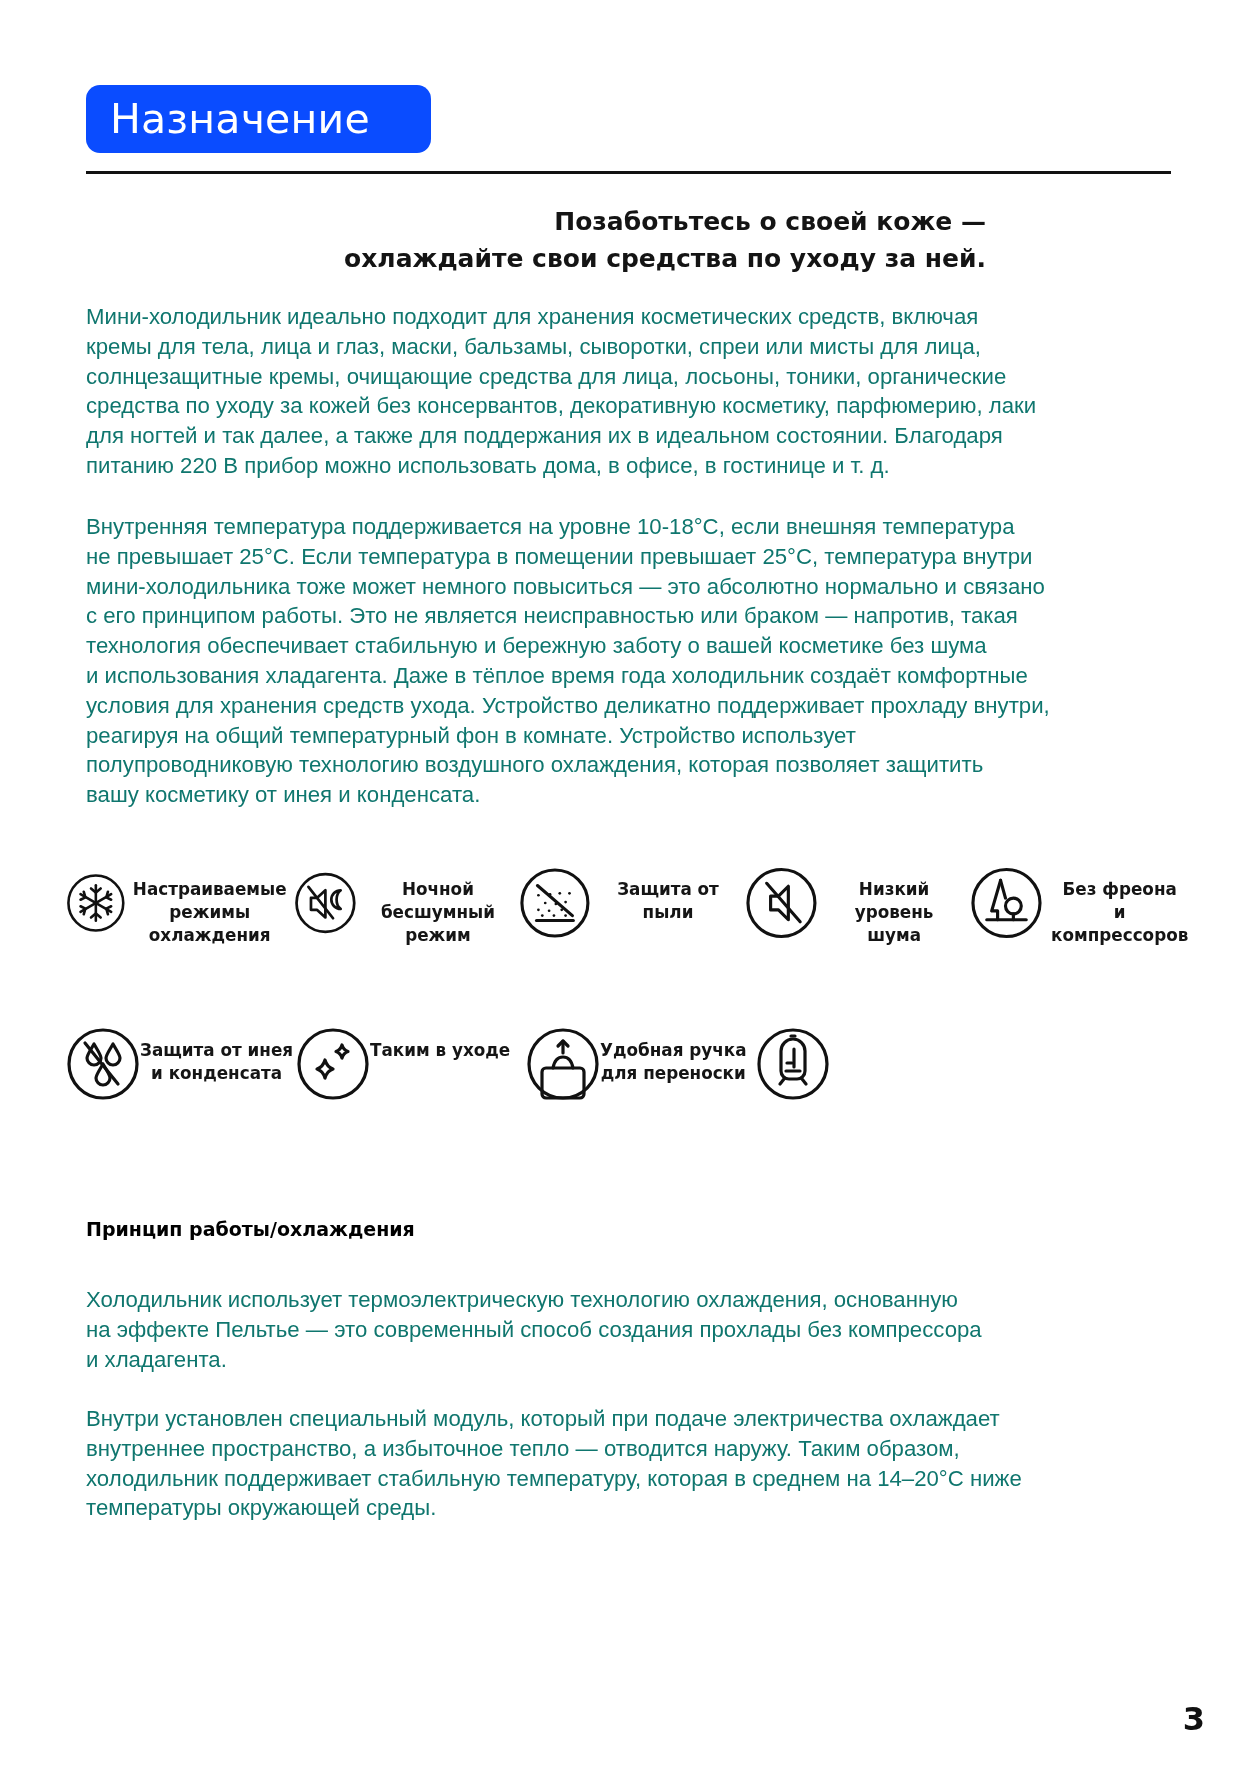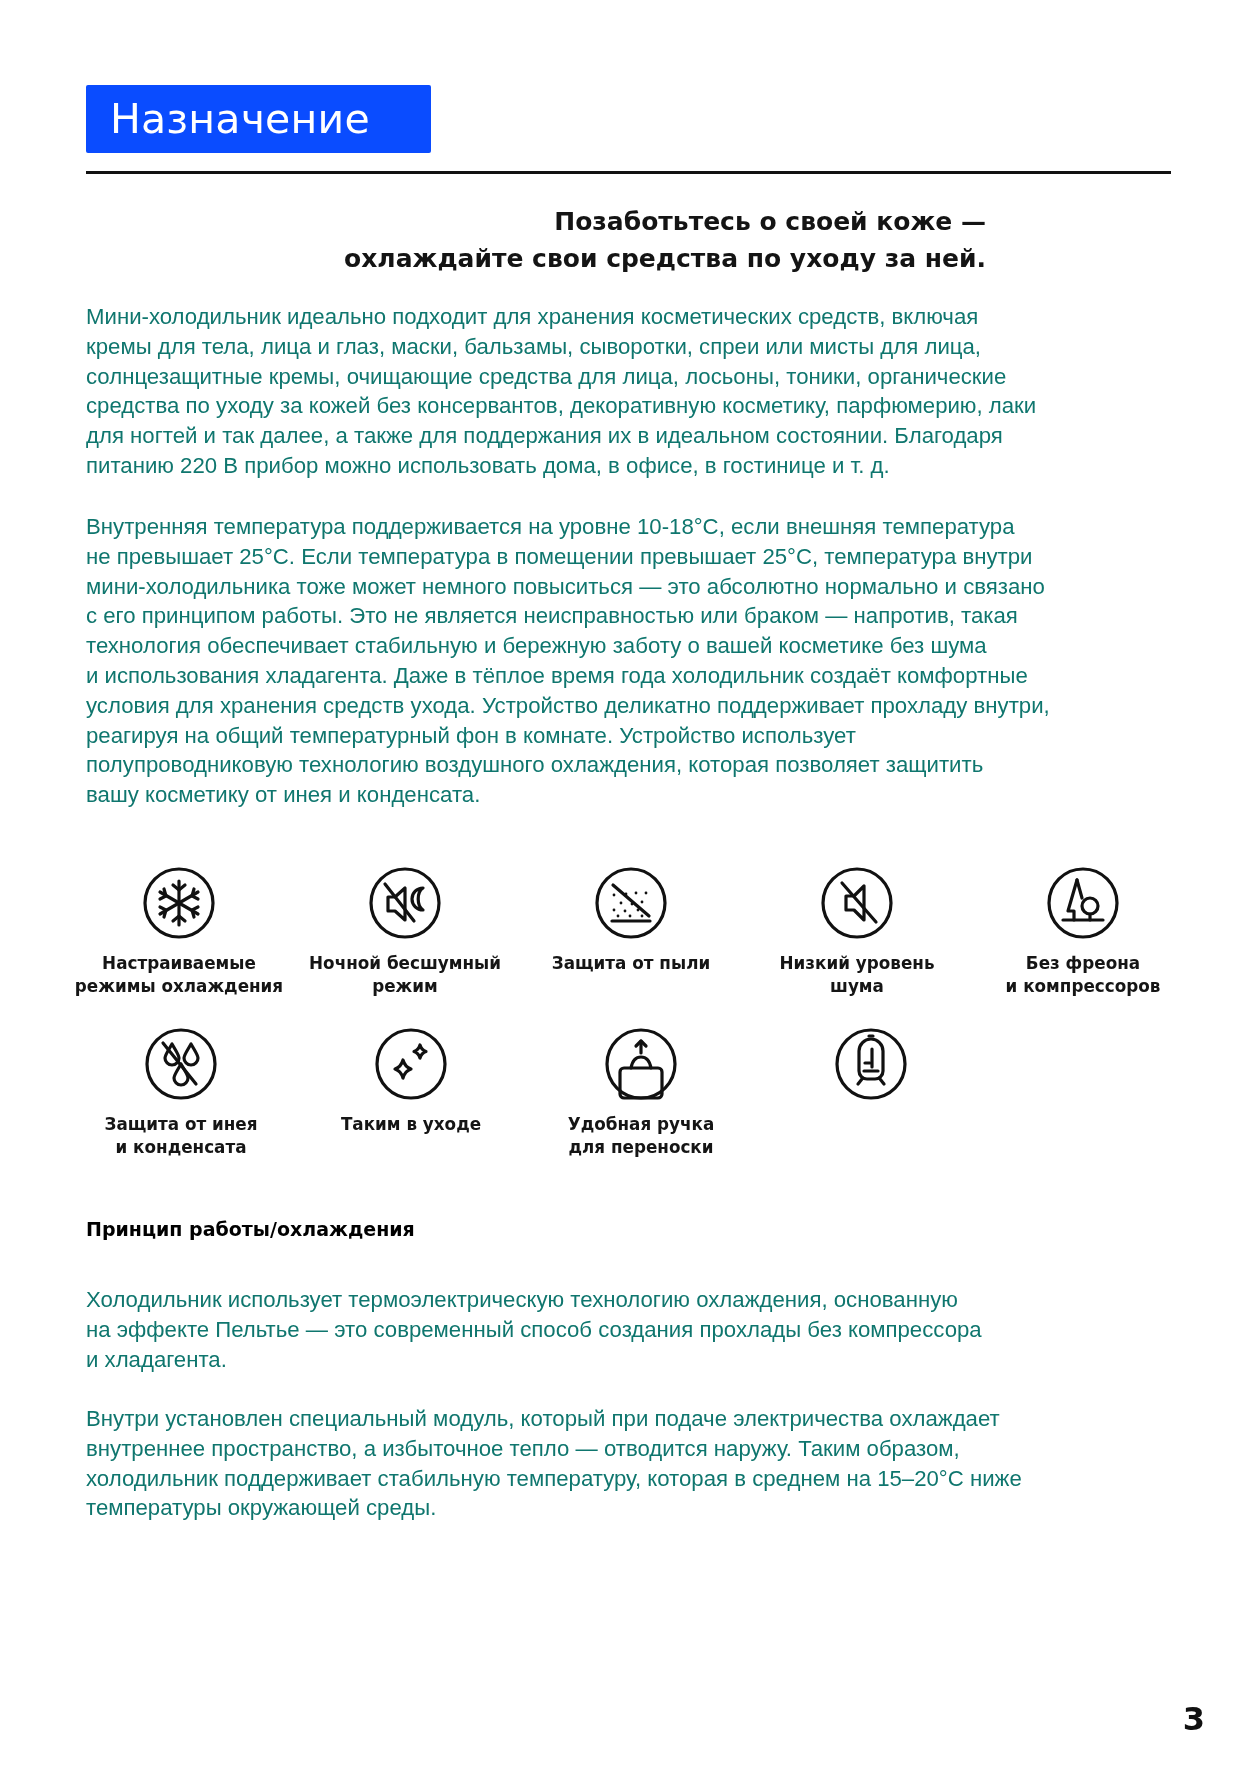--- a/index.html
+++ b/index.html
@@ -10,21 +10,21 @@
       color: #1a1a1a;
       overflow: hidden;
     }
     .page { position: absolute; left: 0; top: 0; width: 1259px; height: 1786px; }
 
     .section-badge {
       position: absolute;
       left: 86px; top: 85px;
       width: 345px; height: 68px;
       background: #0a4cff;
-      border-radius: 2px;
+      border-radius: 14px;
       color: #ffffff;
       font-family: "DejaVu Sans", sans-serif;
       font-size: 41px;
       line-height: 68px;
       padding-left: 24px;
       letter-spacing: 0.2px;
     }
     .top-rule {
       position: absolute;
       left: 86px; top: 171px;
@@ -56,21 +56,21 @@
     #p2 { top: 512px; }
 
     .features {
       position: absolute;
       left: 66px; top: 866px;
       width: 1130px;
     }
     .feat-row { display: flex; height: 161px; }
     .feat {
       width: 230px;
-      display: flex; flex-direction: column; align-items: center;
+      display: flex; flex-direction: row; 
       margin-right: 0px;
     }
     .feat-icon {
       width: 74px; height: 74px;
       display: block;
     }
     .feat-label {
       margin-top: 12px;
       font-family: "DejaVu Sans", sans-serif;
       font-weight: bold;
@@ -250,17 +250,17 @@
       </div>
     </div>
   </div>
 
   <h2 class="h2">Принцип работы/охлаждения</h2>
   <p class="para" id="p3">Холодильник использует термоэлектрическую технологию охлаждения, основанную
 на эффекте Пельтье — это современный способ создания прохлады без компрессора
 и хладагента.</p>
   <p class="para" id="p4">Внутри установлен специальный модуль, который при подаче электричества охлаждает
 внутреннее пространство, а избыточное тепло — отводится наружу. Таким образом,
-холодильник поддерживает стабильную температуру, которая в среднем на 15–20°C ниже
+холодильник поддерживает стабильную температуру, которая в среднем на 14–20°C ниже
 температуры окружающей среды.</p>
 
   <div class="page-number">3</div>
 </div>
 
 </body></html>

